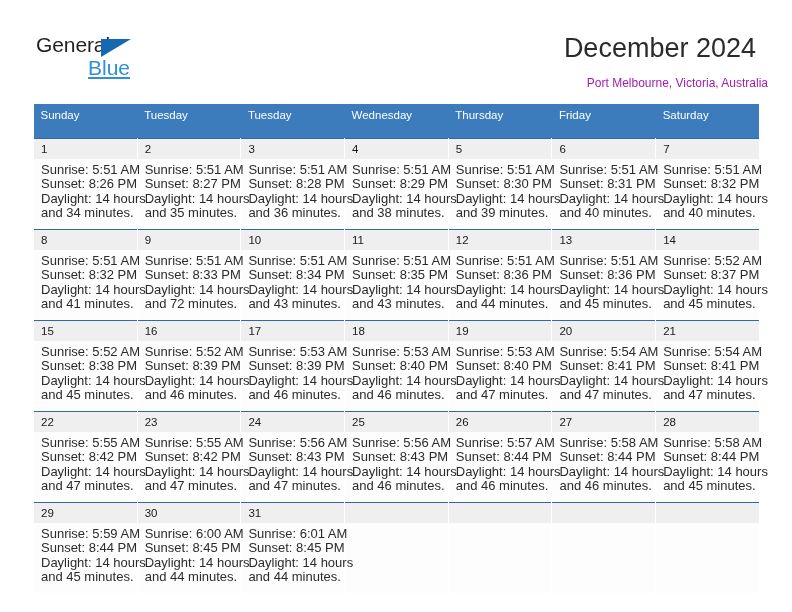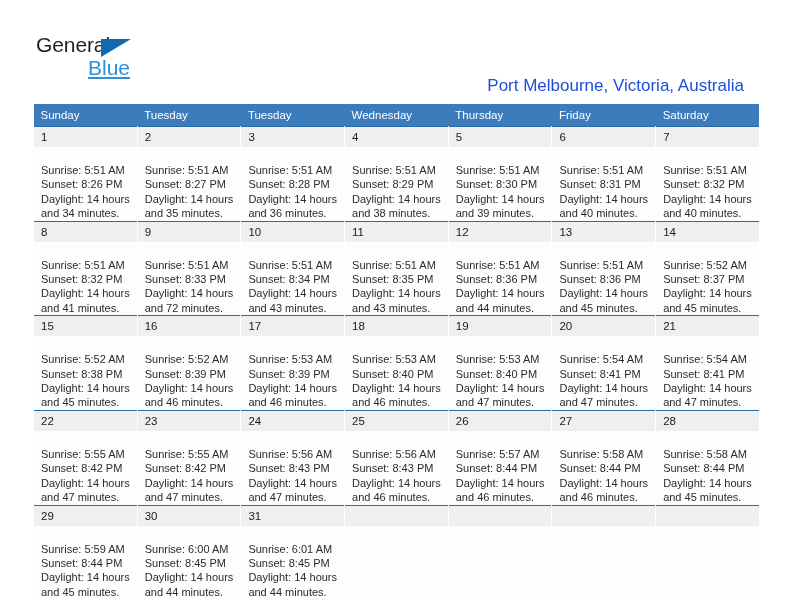--- a/index.html
+++ b/index.html
@@ -67,44 +67,44 @@
     position: absolute;
     right: 36px;
     top: 33px;
     font-size: 27px;
     color: #2b2b2b;
     text-align: right;
     white-space: nowrap;
   }
   .subtitle {
     position: absolute;
-    right: 48px;
+    right: 24px;
     top: 76px;
-    font-size: 17px;
-    color: #1d4ed8;
+    font-size: 12px;
+    color: #a21caf;
     text-align: right;
     white-space: nowrap;
   }
 
   
   .calendar {
     position: absolute;
     left: 33px;
     top: 104px;
     width: 726px;
     border-collapse: collapse;
     table-layout: fixed;
   }
   .calendar th {
     background: #3c7cbd;
     color: #ffffff;
     font-size: 11.5px;
     font-weight: normal;
     text-align: left;
-    padding: 5px 0 5px 7px;
+    padding: 5px 0 17px 7px;
     height: 20px;
     box-sizing: border-box;
   }
   .calendar td {
     vertical-align: top;
     padding: 0;
     border-left: 1px solid #ffffff;
     border-right: 1px solid #ffffff;
     background: #fdfdfd;
     height: 90px;
@@ -122,42 +122,42 @@
     padding: 4px 0 5px 7px;
     height: 20px;
     box-sizing: border-box;
     line-height: 12px;
   }
   .daynum.empty {
     color: transparent;
   }
   .detail {
     padding: 4px 6px 0 7px;
-    font-size: 11px;
+    font-size: 13px;
     line-height: 14.4px;
     color: #2b2b2b;
-    margin-top: 12px;
   }
   .detail div {
     white-space: nowrap;
   }
 </style>
 </head>
 <body>
 
 <div class="page">
 
   <div class="header">
 
     <div class="logo">
       <span class="logo-general">General</span>
       <span class="logo-tri"></span>
       <span class="logo-blue">Blue</span>
     </div>
 
+    <div class="title">December 2024</div>
     <div class="subtitle">Port Melbourne, Victoria, Australia</div>
   </div>
 
   <table class="calendar">
     <colgroup>
       <col style="width:103.7px">
         <col style="width:103.7px">
         <col style="width:103.7px">
       <col style="width:103.7px">
         <col style="width:103.7px">

